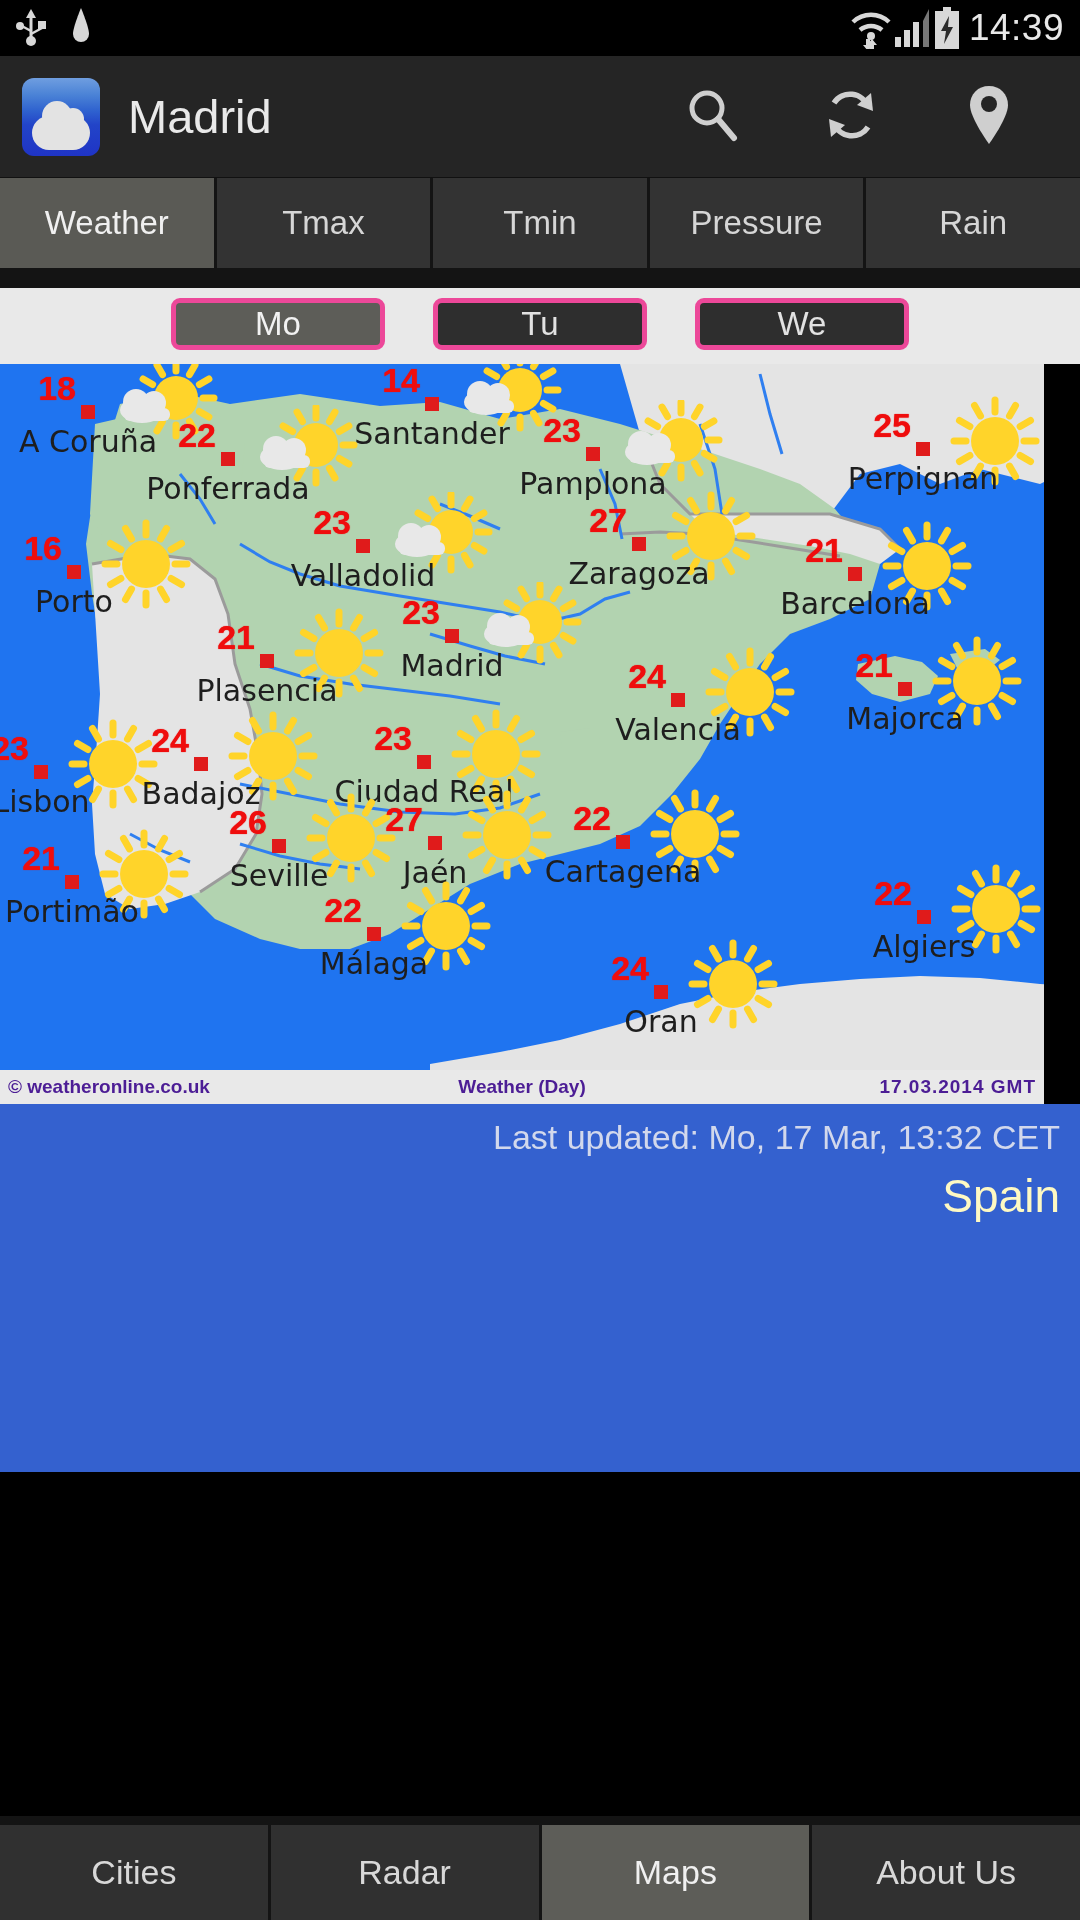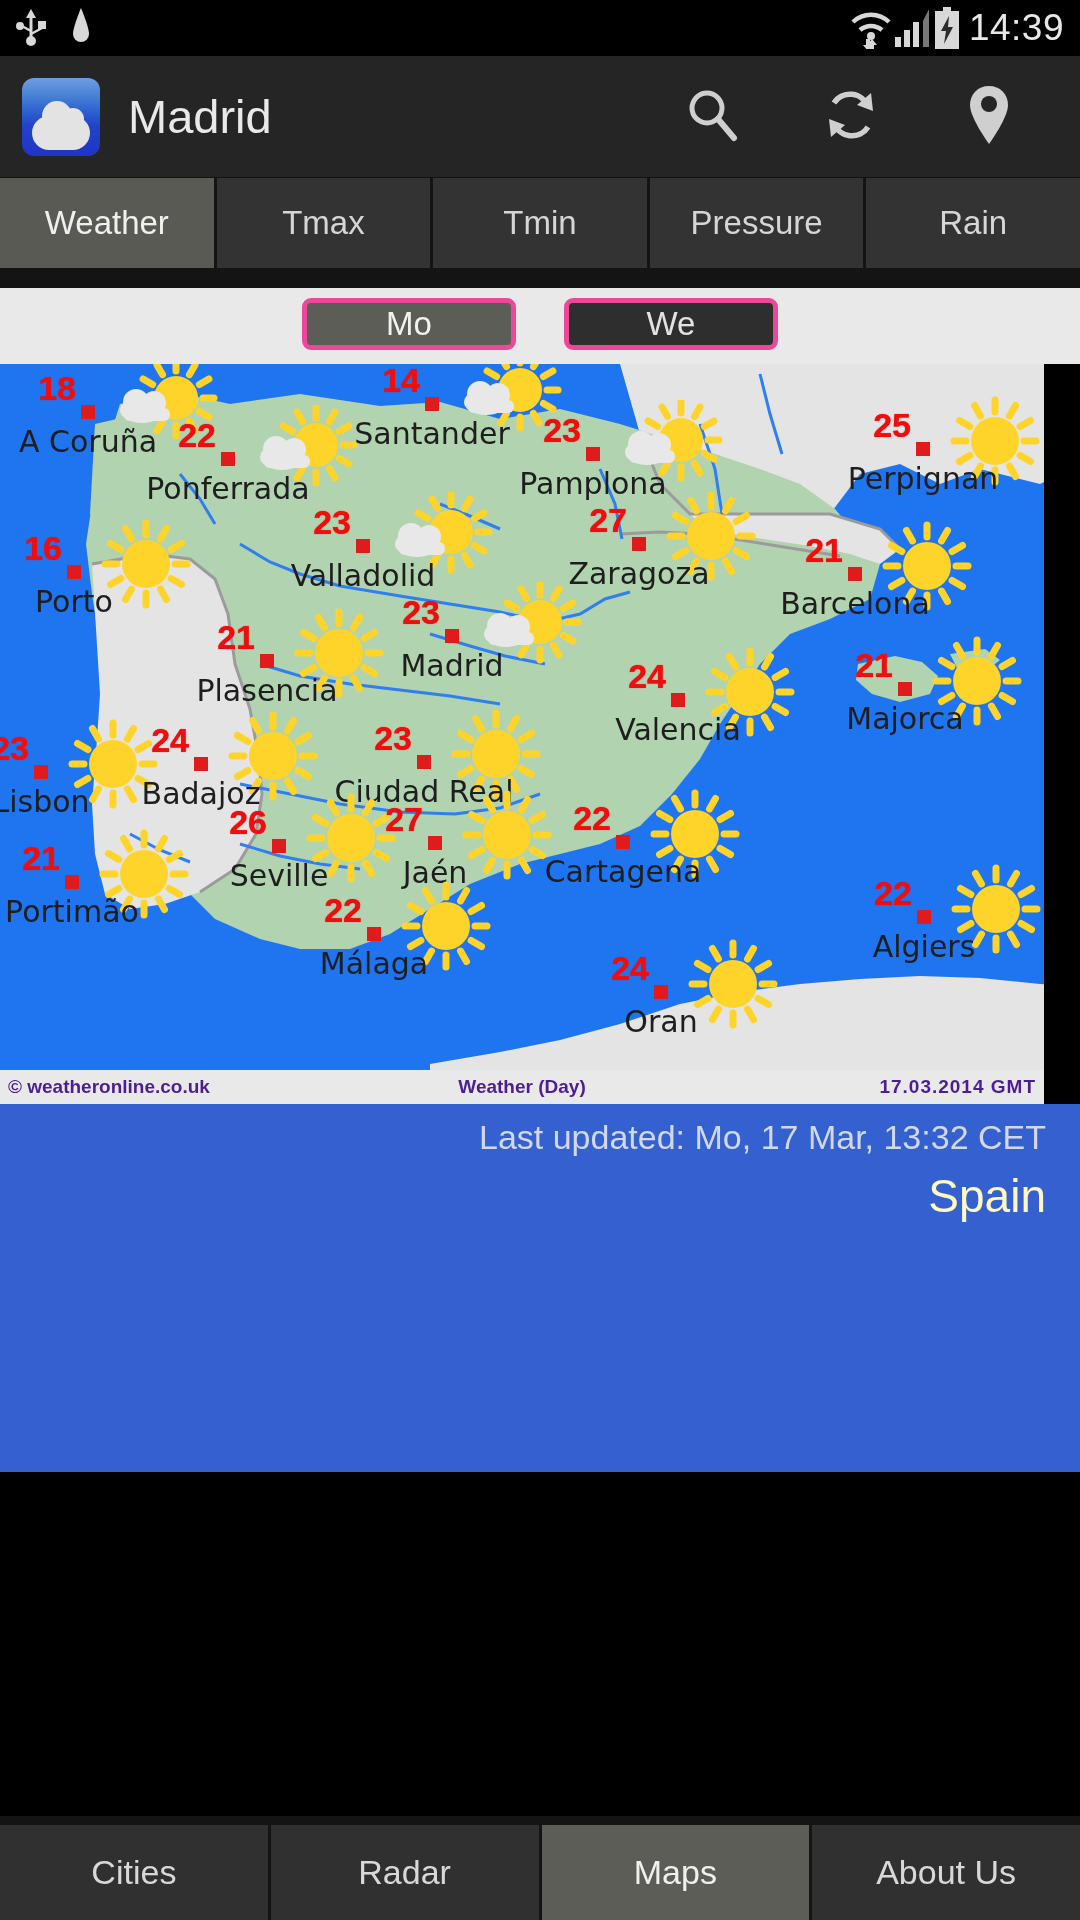--- a/index.html
+++ b/index.html
@@ -55,21 +55,21 @@
   
   .city{position:absolute;transform:translate(-50%,-50%);}
   .cdot{position:absolute;width:14px;height:14px;background:#e01b1b;left:-7px;top:-7px;}
   .ctemp{position:absolute;color:#ef0d0d;font-size:34px;font-weight:bold;
          right:12px;bottom:4px;white-space:nowrap;text-shadow:0 0 1px #ef0d0d;}
   .cname{position:absolute;left:50%;transform:translateX(-50%);top:12px;
          color:#1e1e1e;font-size:30px;white-space:nowrap;font-family:"DejaVu Sans",sans-serif;}
   .cicon{position:absolute;left:26px;top:-54px;}
 
   
-  .infopanel{background:#3461cf;height:368px;position:relative;padding:8px 34px 0 0;}
+  .infopanel{background:#3461cf;height:368px;position:relative;padding:8px 20px 0 0;}
   .updated{text-align:right;color:#d2d8ec;font-size:34px;padding-top:6px;}
   .country{text-align:right;color:#fef9c3;font-size:46px;padding-top:12px;}
 
   
   .bottomnav{position:absolute;left:0;bottom:0;width:1080px;height:104px;background:#141414;
              display:flex;gap:3px;padding-top:9px;}
   .bnav{flex:1;background:#303030;display:flex;align-items:center;justify-content:center;
         color:#d8d8d8;font-size:34px;}
   .bnav.active{background:#5d5d58;color:#f0f0f0;}
 </style>
@@ -174,20 +174,21 @@
   <div class="tab active">Weather</div>
   <div class="tab">Tmax</div>
   <div class="tab">Tmin</div>
   <div class="tab">Pressure</div>
   <div class="tab">Rain</div>
 </div>
 
 <div class="daypanel">
   <div class="daybtns">
     <div class="daybtn active">Mo</div>
+    <div class="daybtn">Tu</div>
     <div class="daybtn">We</div>
   </div>
 </div>
 
 <div class="maparea">
   <svg class="mapsvg" viewBox="0 0 1080 740">
 
     <rect x="0" y="0" width="1080" height="740" fill="#1f74f0"></rect>
 
     <path d="M620 0 L1080 0 L1080 100 L1040 120 L980 105 L940 120 L900 100 L860 110 L830 150

